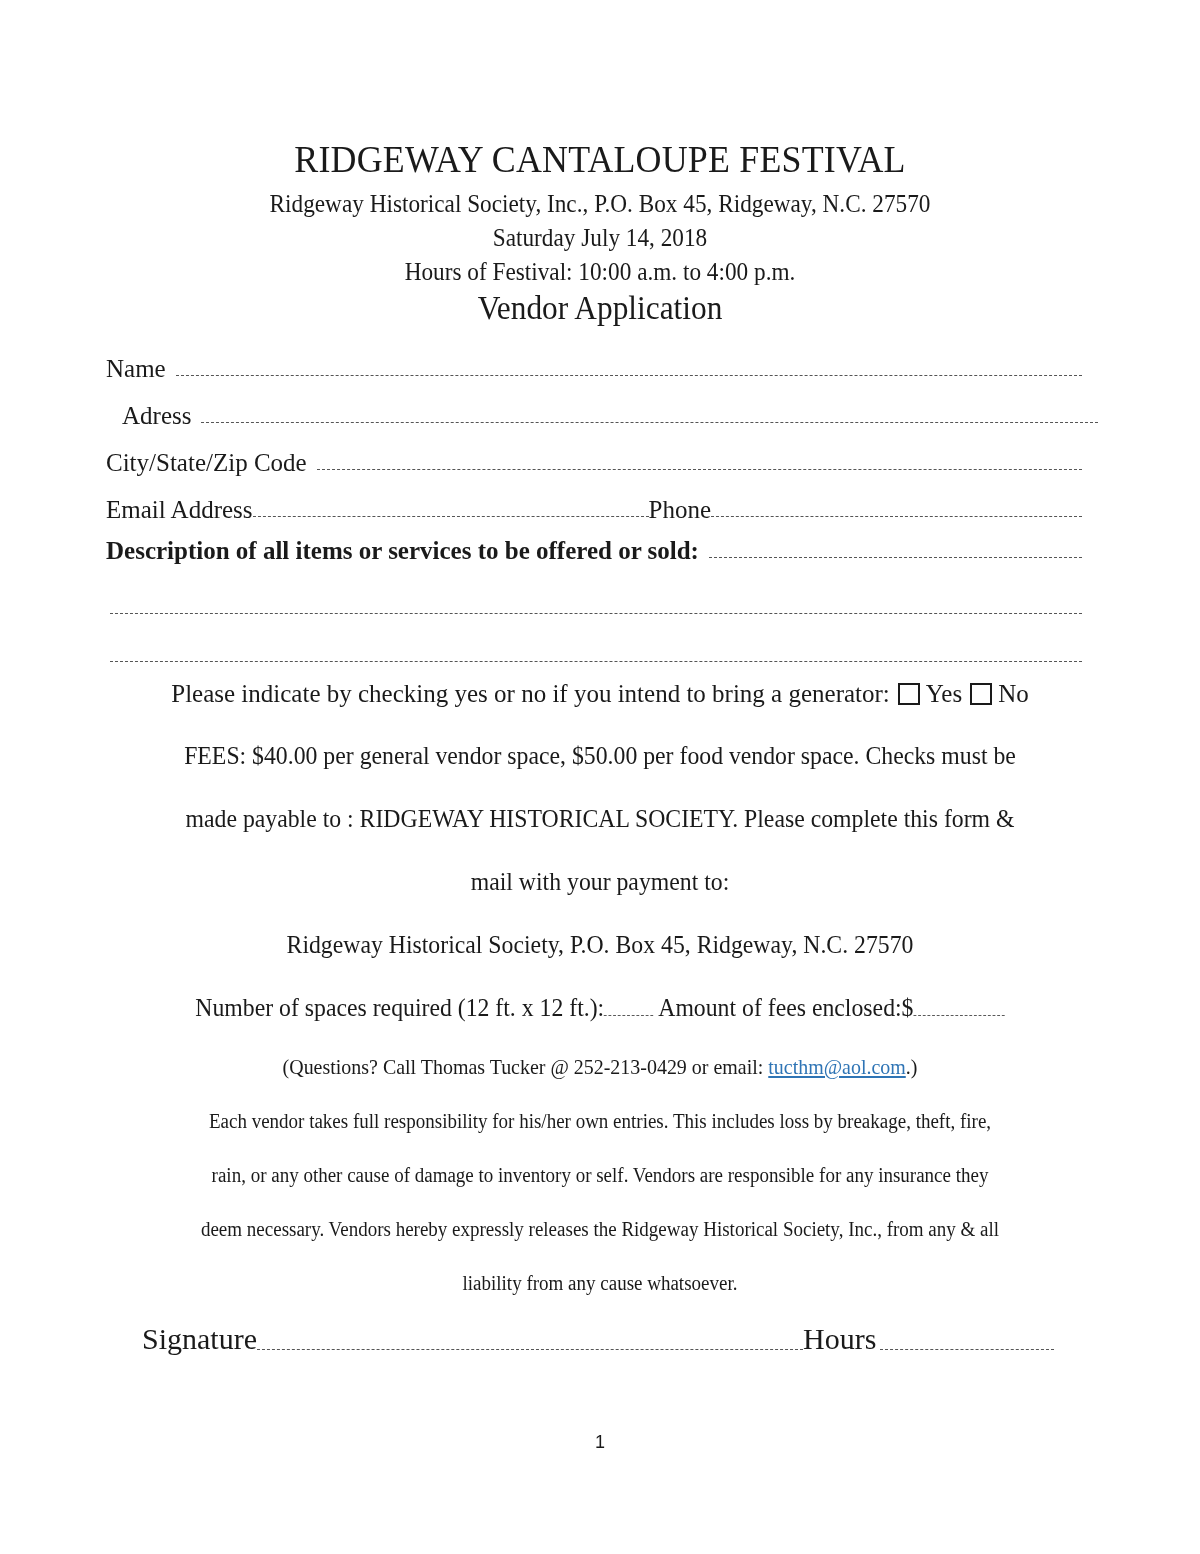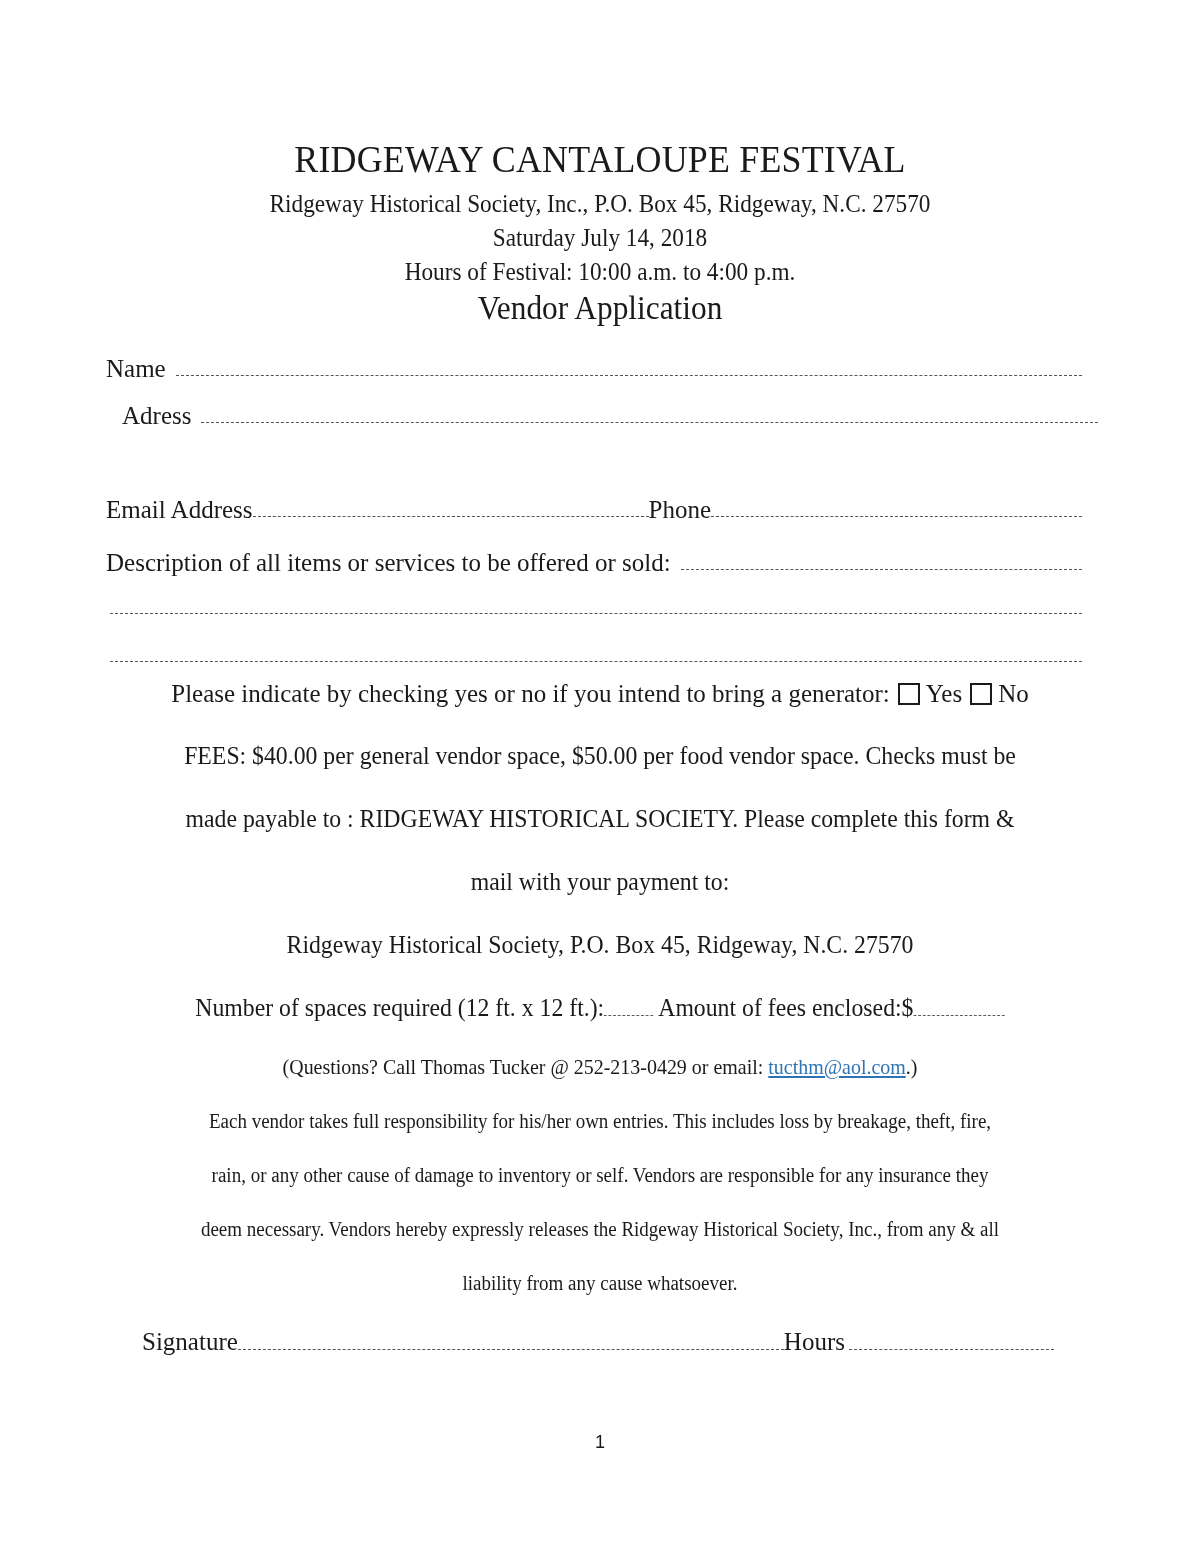--- a/index.html
+++ b/index.html
@@ -70,21 +70,21 @@
       border-bottom: 1.6px dashed #555;
       height: 0;
       vertical-align: baseline;
       cursor: text;
     }
 
     .row-name { top: 350px; }
     .row-addr { top: 397px; margin-left: 16px; }
     .row-city { top: 444px; }
     .row-email { top: 491px; }
-    .row-desc { top: 544px; }
+    .row-desc { top: 532px; font-weight: bold; }
     .row-line1 { top: 588px; left: 110px; width: 972px; }
     .row-line2 { top: 636px; left: 110px; width: 972px; }
 
     .gen-line {
       top: 680px;
       font-size: 25px;
       display: flex;
       justify-content: center;
       align-items: center;
     }
@@ -129,21 +129,21 @@
     .liab4 { top: 1272px; }
 
     .sig-row {
       position: absolute;
       top: 1324px;
       left: 142px;
       width: 912px;
       height: 32px;
       display: flex;
       align-items: flex-end;
-      font-size: 25px;
+      font-size: 30px;
     }
 
     .page-num {
       top: 1432px;
       font-size: 18px;
       font-family: "Liberation Sans", "DejaVu Sans", sans-serif;
     }
   </style>
 </head>
 <body>
@@ -159,20 +159,24 @@
   <div class="field-row row-name">
     <span class="lbl">Name</span>
     <span class="blank gap"></span>
   </div>
 
   <div class="field-row row-addr">
     <span class="lbl">Adress</span>
     <span class="blank gap"></span>
   </div>
 
+  <div class="field-row row-city">
+    <span class="lbl">City/State/Zip Code</span>
+    <span class="blank gap"></span>
+  </div>
 
   <div class="field-row row-email">
     <span class="lbl">Email Address</span>
     <span class="blank" style="flex: 0 0 396px;"></span>
     <span class="lbl">Phone</span>
     <span class="blank"></span>
   </div>
 
   <div class="field-row row-desc">
     <span class="lbl">Description of all items or services to be offered or sold:</span>

